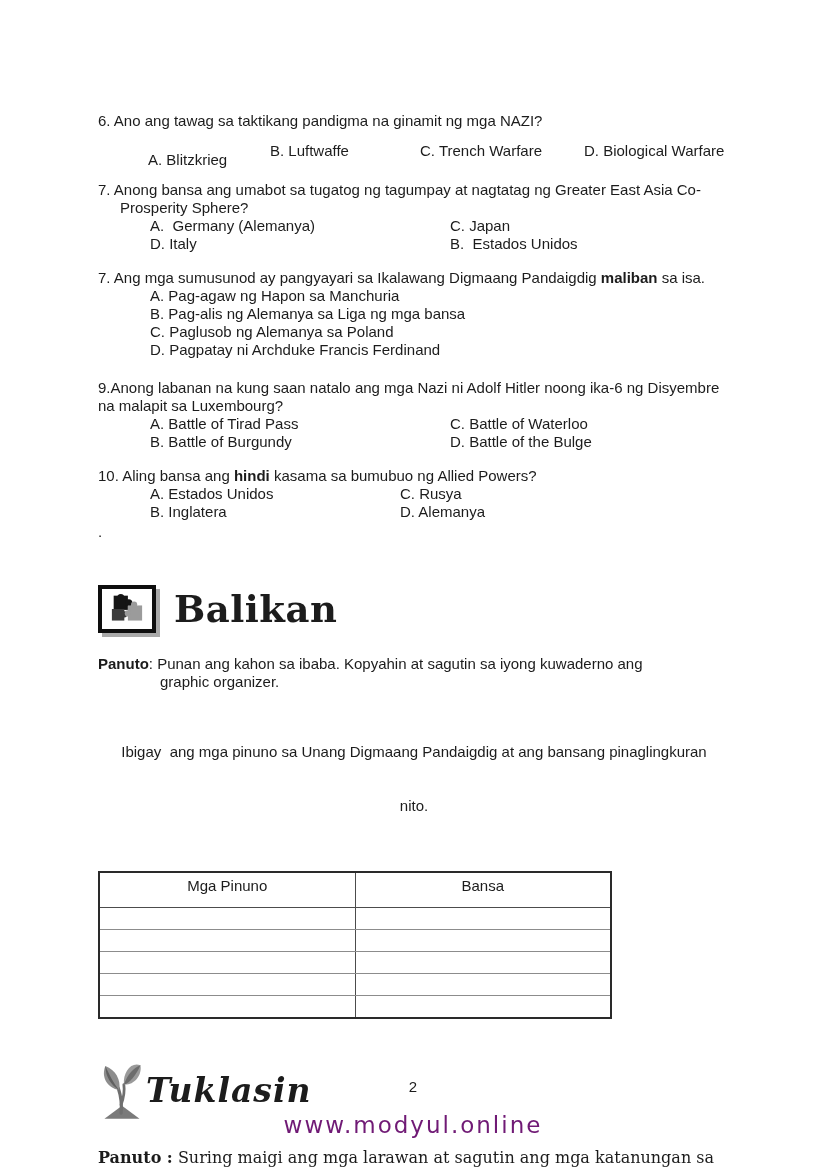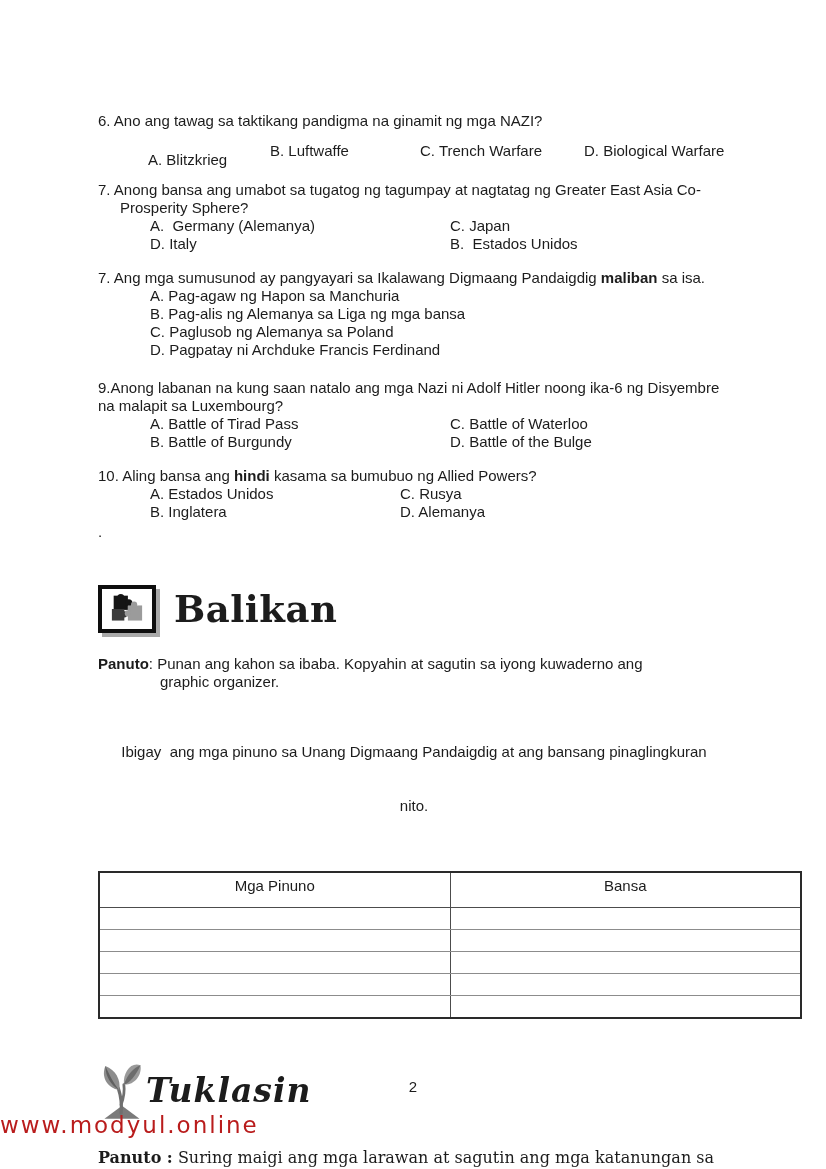--- a/index.html
+++ b/index.html
@@ -40,43 +40,43 @@
     flex:0 0 auto;
   }
   .balikan-title {
     font-family:"DejaVu Serif","Liberation Serif",serif; font-weight:bold;
     font-size:37px; line-height:30px; letter-spacing:0.5px;
   }
   .panuto { margin-top:22px; }
   .panuto .line2 { padding-left:62px; }
   .instruction { text-align:center; margin-top:16px; white-space:pre-wrap; }
 
-  table.organizer { border-collapse:collapse; width:704px; margin-top:20px; border:2px solid #2a2a2a; }
+  table.organizer { border-collapse:collapse; width:514px; margin-top:20px; border:2px solid #2a2a2a; }
   table.organizer th {
     border:1px solid #4c4c4c; height:29px; font-weight:normal; font-size:15px;
     text-align:center; vertical-align:top; padding-top:4px; width:50%;
   }
   table.organizer td { border:1px solid #8c8c8c; height:19px; }
   table.organizer td { border-left-color:#4c4c4c; border-right-color:#4c4c4c; }
 
   
   .tuklasin-header { display:flex; align-items:center; margin-top:40px; }
   .tuklasin-title {
     font-family:"DejaVu Serif","Liberation Serif",serif; font-weight:bold; font-style:italic;
     font-size:33px; line-height:36px; letter-spacing:1px;
   }
   .serif-panuto {
     font-family:"DejaVu Serif","Liberation Serif",serif; font-size:16px; line-height:22px;
     margin-top:24px;
   }
 
   .page-number { position:absolute; left:0; right:0; top:1078px; text-align:center; font-size:15px; }
   .watermark {
-    position:absolute; left:0; right:0; top:1112px; text-align:left;
-    font-size:23px; color:#b91c1c; letter-spacing:2px;
+    position:absolute; left:0; right:0; top:1112px; text-align:center;
+    font-size:23px; color:#701a75; letter-spacing:2px;
     font-family:"DejaVu Sans","Liberation Sans",sans-serif;
   }
   svg { display:block; }
 </style>
 </head>
 <body>
 
 <div class="page">
   <div class="content">
 

